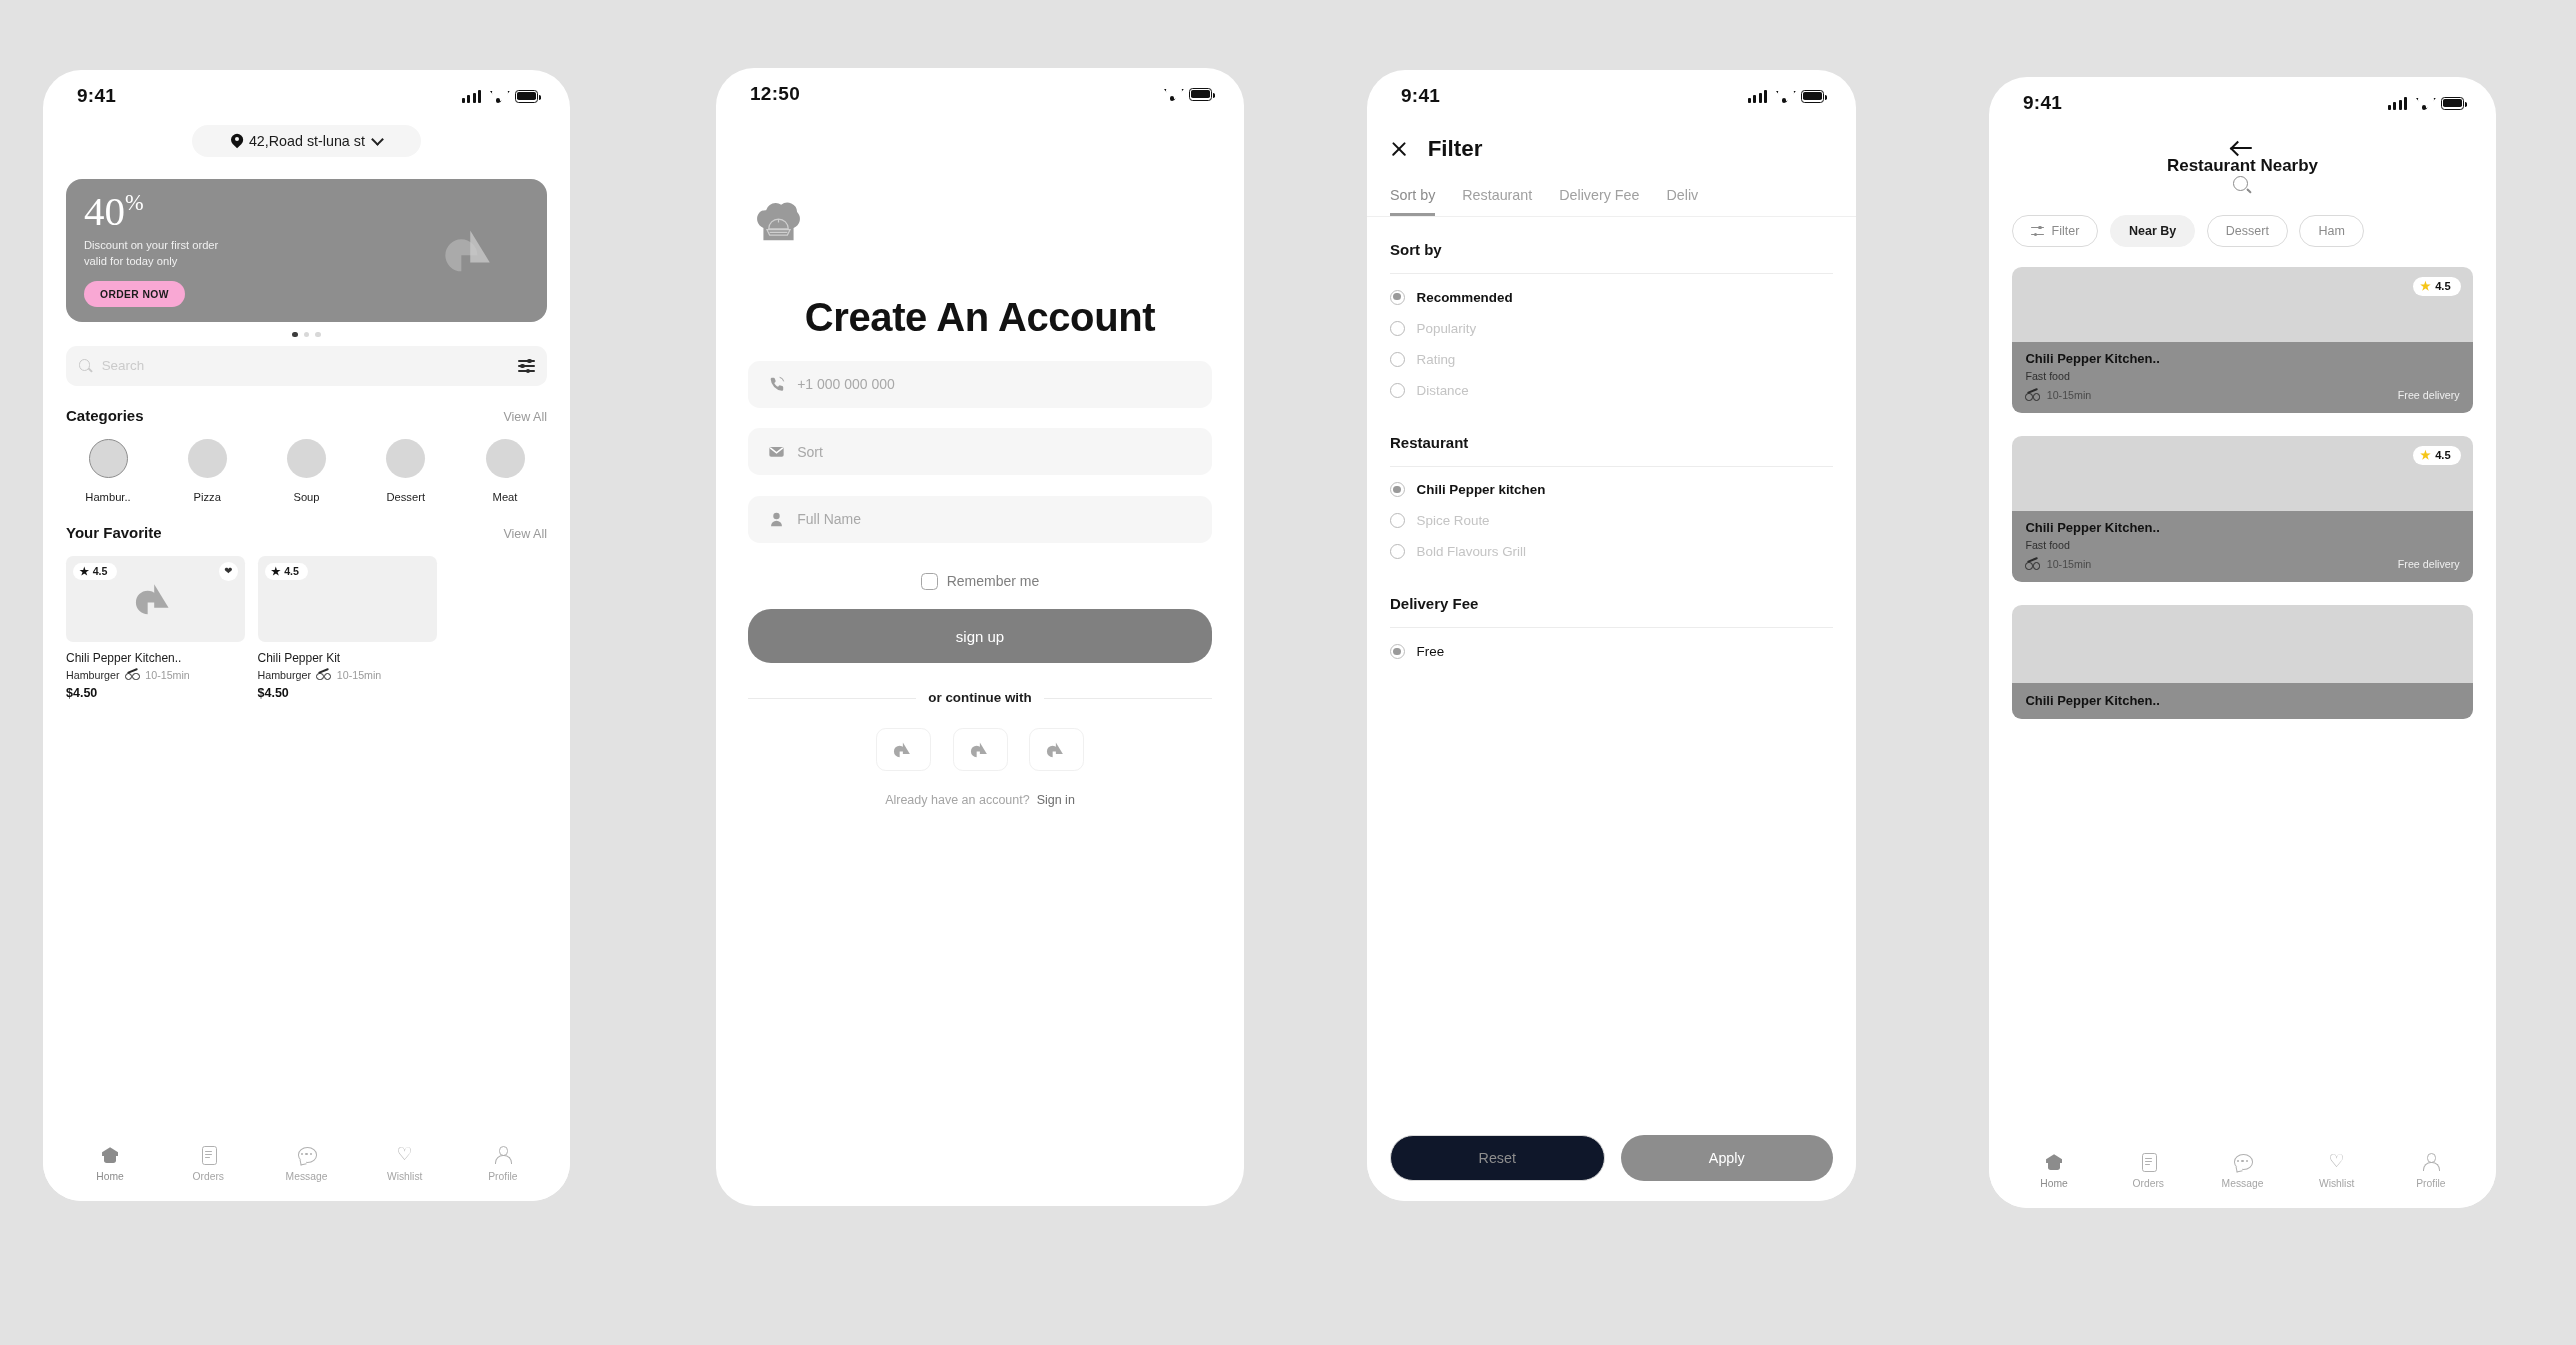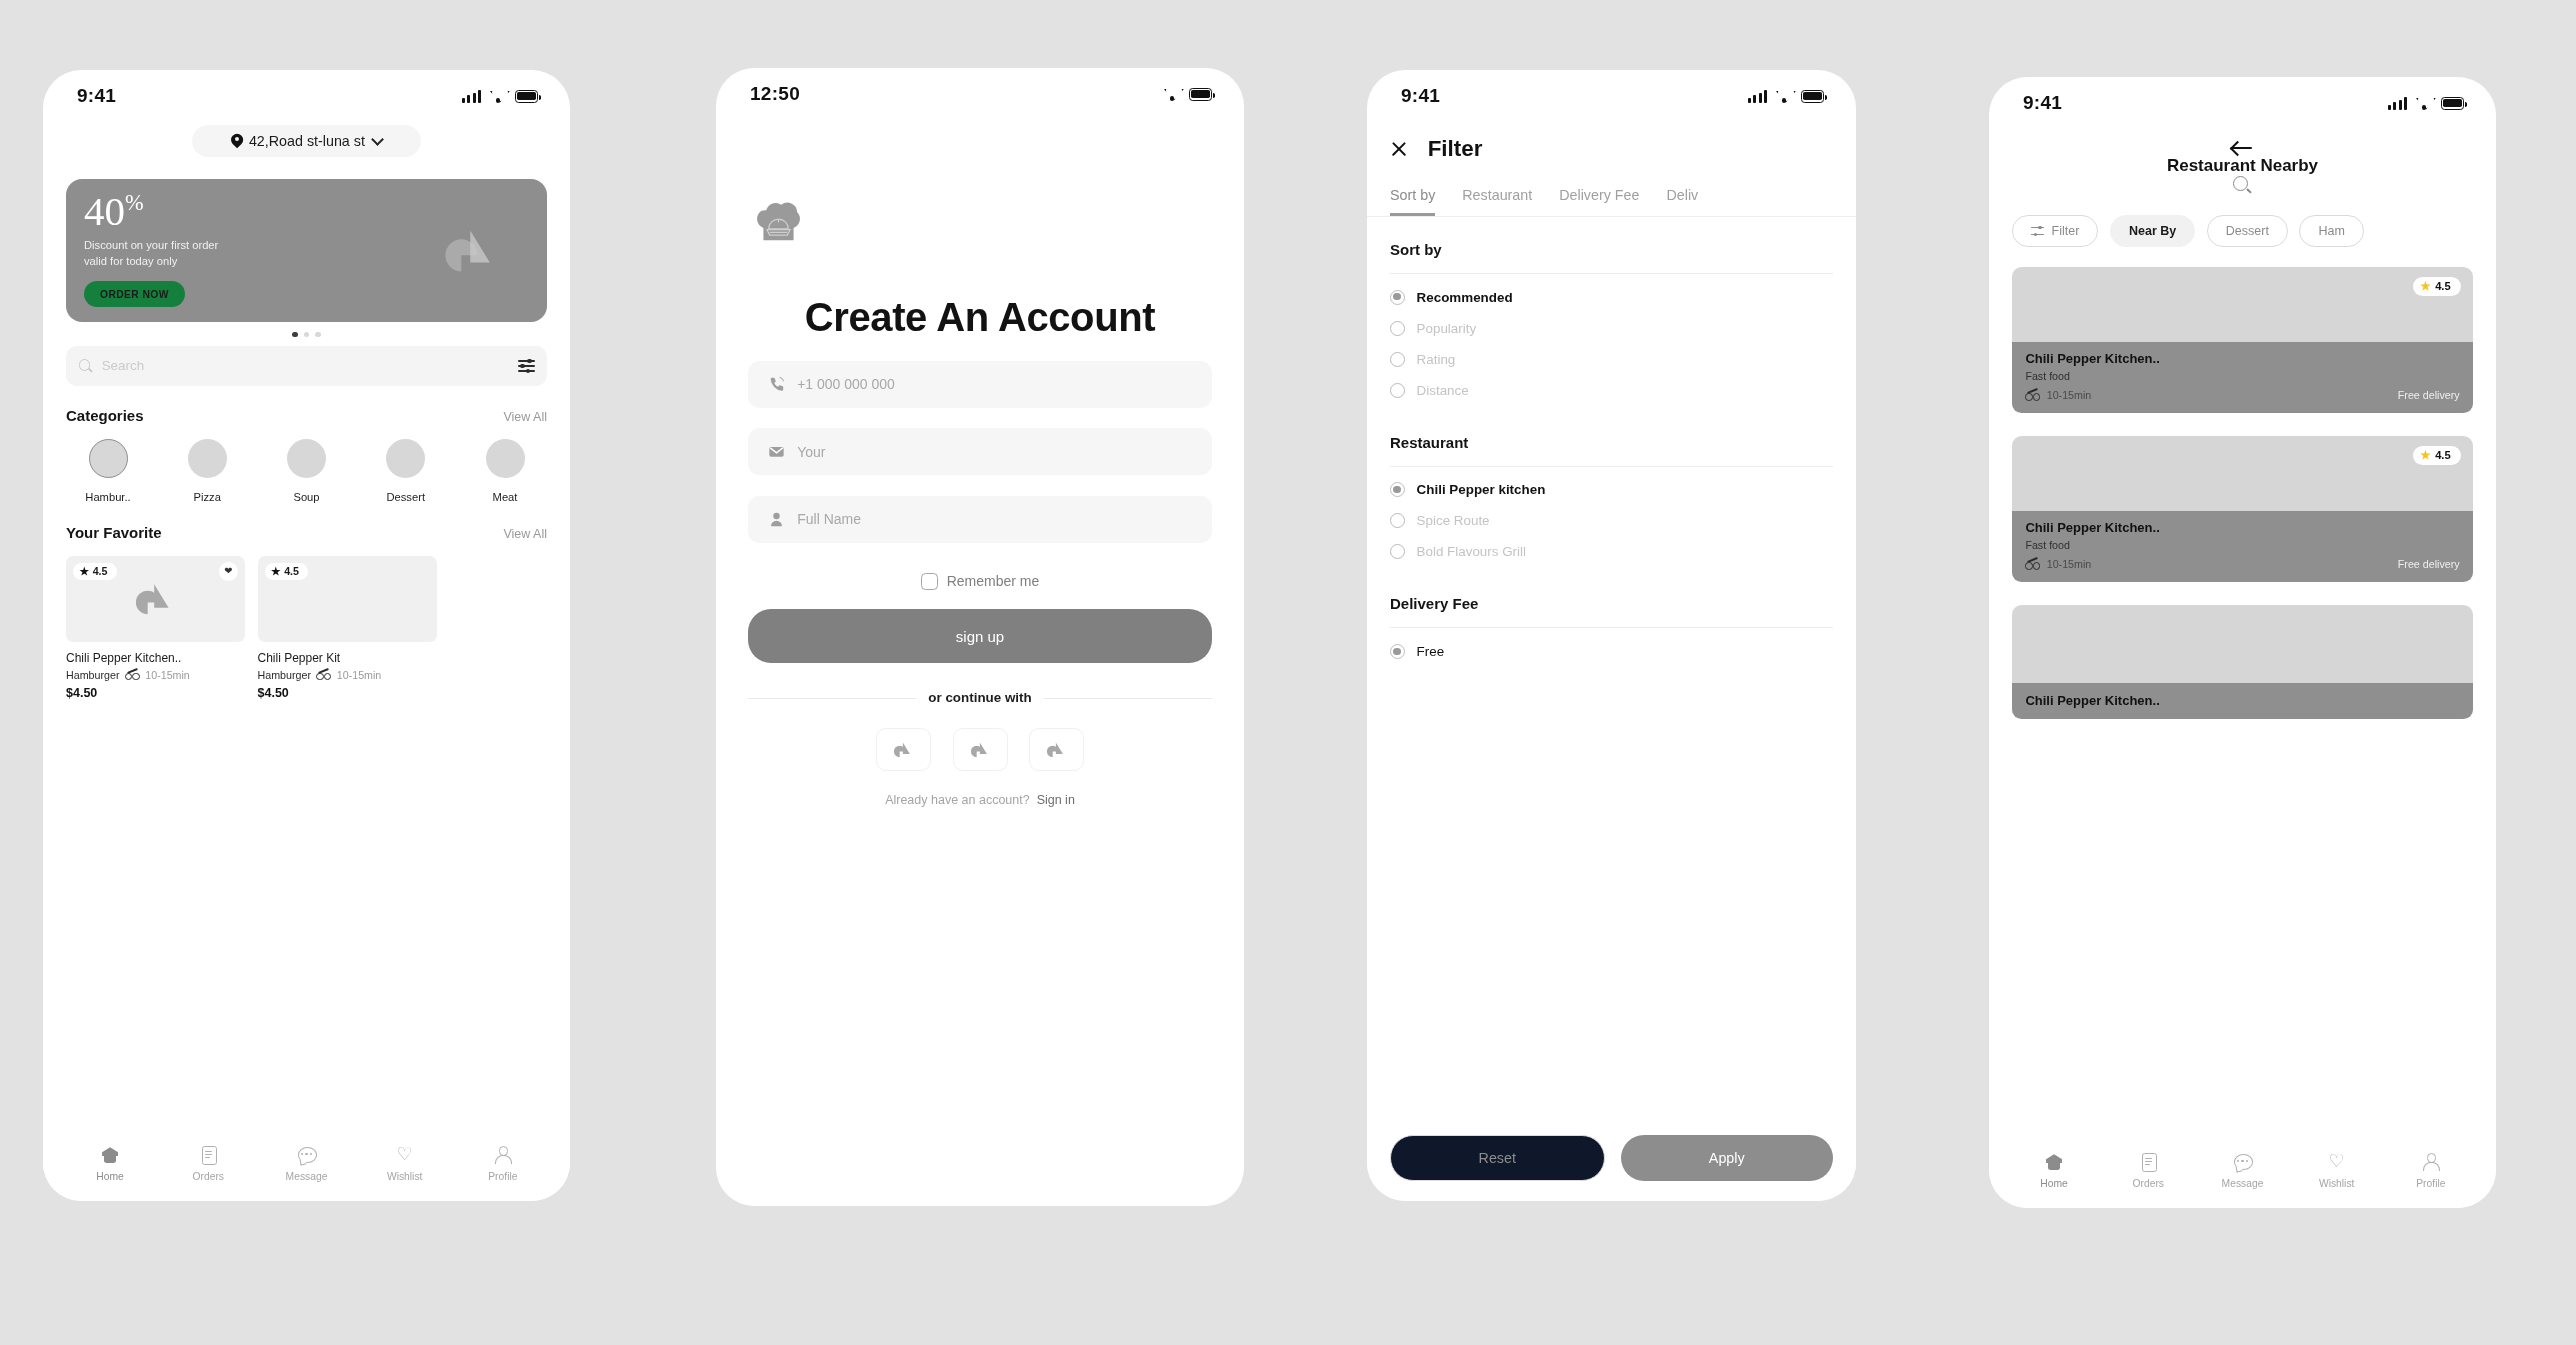--- a/index.html
+++ b/index.html
@@ -84,21 +84,21 @@
   .promo {
     margin-top: 21.5px; height: 143px; background: #8e8e8e;
     border-radius: 16px; position: relative; overflow: hidden;
     padding: 14.3px 18px;
   }
   .promo-pct { font-family: "Liberation Serif", serif; font-size: 41px; color: #fff; line-height: .9; }
   .promo-pct sup { font-size: 22.4px; vertical-align: super; }
   .promo-sub { margin-top: 7.2px; font-size: 11.2px; color: #f0f0f0; line-height: 1.45; }
   .promo-btn {
     position: absolute; left: 18px; bottom: 15px;
-    background: #15803d; border-radius: 14.3px; padding: 7.2px 16px;
+    background: #f9a8d4; border-radius: 14.3px; padding: 7.2px 16px;
     font-size: 10.3px; font-weight: bold; color: #1b1b1b; letter-spacing: 0.4px;
     border: none; cursor: pointer;
   }
   .promo-logo { position: absolute; right: 43px; top: 39px; width: 64px; height: 64px; opacity: .55; }
   .dots { display: flex; justify-content: center; gap: 6.3px; margin-top: 9.8px; }
   .dots i { width: 5.4px; height: 5.4px; border-radius: 50%; background: #d8d8d8; display: block; }
   .dots i.on { background: #3d3d3d; }
 
   .searchbar {
     margin-top: 9px; height: 40px; background: #f4f4f4; border-radius: 10.7px;
@@ -562,21 +562,21 @@
           <path d="M13 1.5a5.5 5.5 0 0 1 4.5 4.5" fill="none" stroke="#9e9e9e" stroke-width="1.1"></path>
         </svg>
         <span class="field-ph">+1 000 000 000</span>
       </div>
 
       <div class="field">
         <svg class="fi" viewBox="0 0 19 19">
           <rect x="1.5" y="4.5" width="16" height="11" rx="2" fill="#9e9e9e"></rect>
           <path d="M2.5 5.5 9.5 11l7-5.5" fill="none" stroke="#ffffff" stroke-width="1.6"></path>
         </svg>
-        <span class="field-ph">Your</span>
+        <span class="field-ph">Sort</span>
       </div>
 
       <div class="field">
         <svg class="fi" viewBox="0 0 19 19">
           <circle cx="9.5" cy="5.5" r="3.6" fill="#9e9e9e"></circle>
           <path d="M3.4 17a6.1 6.1 0 0 1 12.2 0z" fill="#9e9e9e"></path>
         </svg>
         <span class="field-ph">Full Name</span>
       </div>
 

